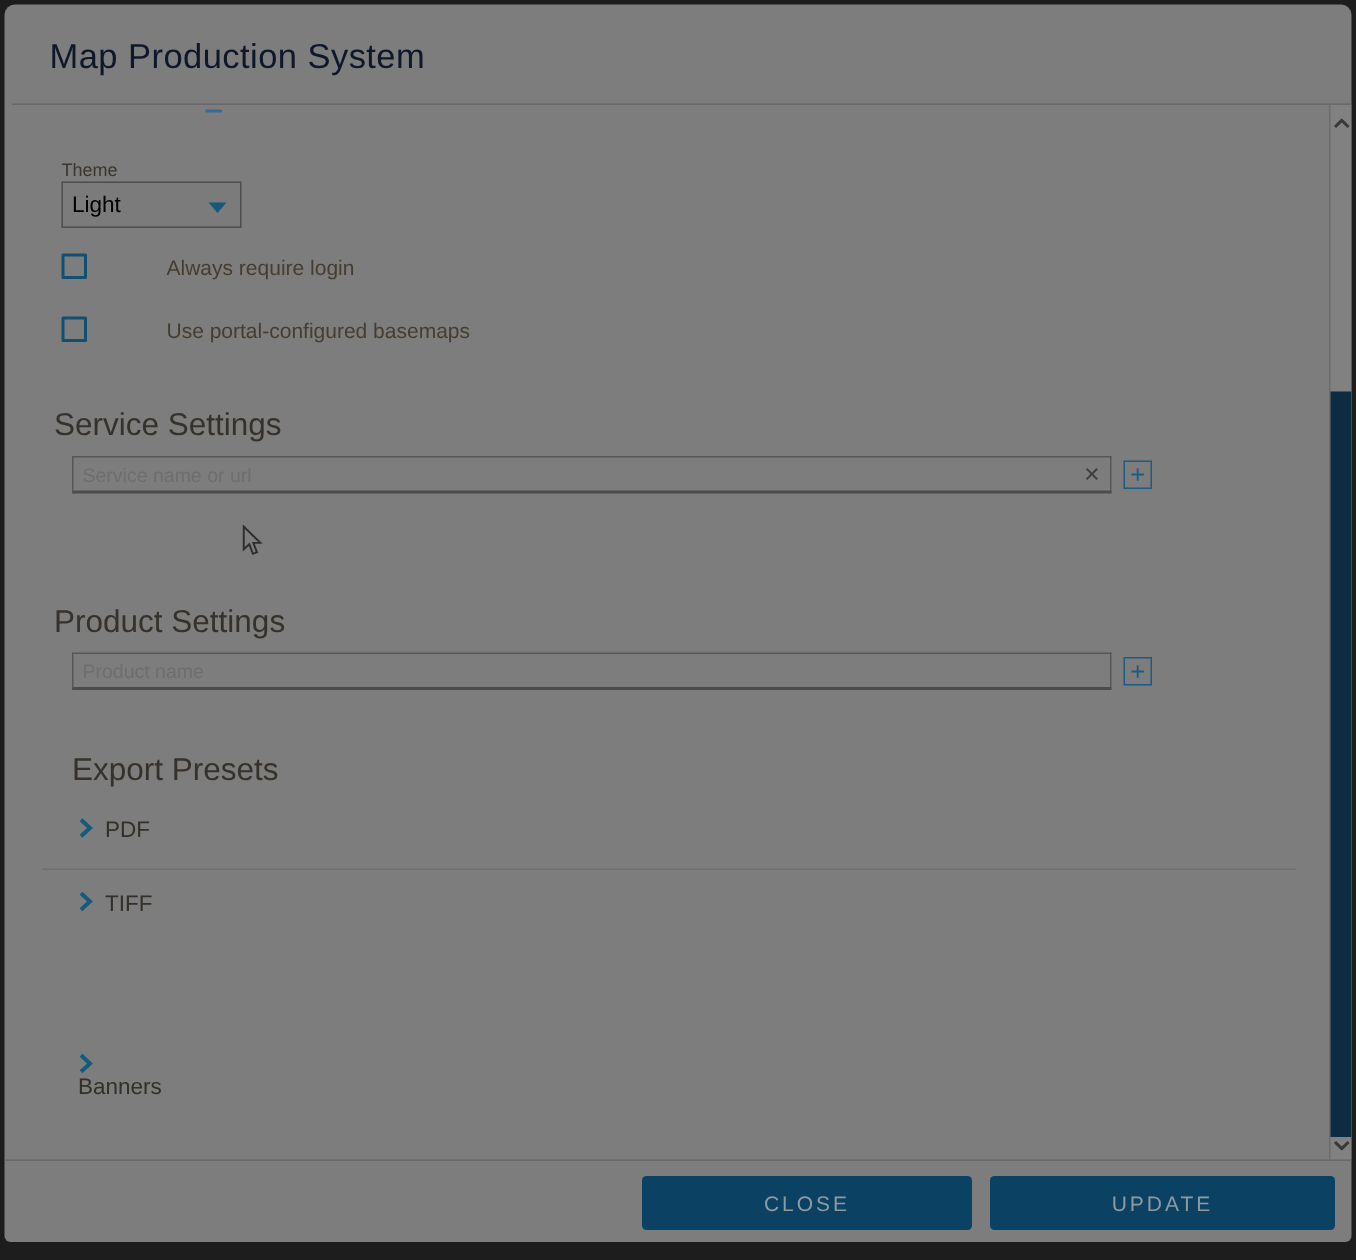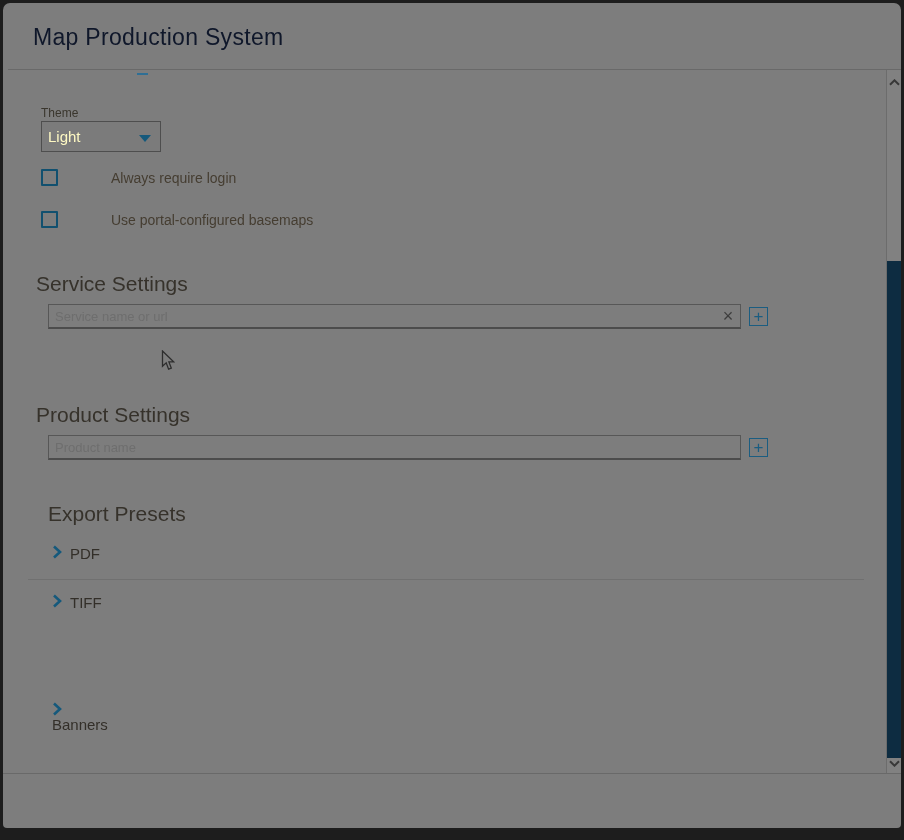--- a/index.html
+++ b/index.html
@@ -51,21 +51,21 @@
     font-size: 12px;
     color: #3a362d;
   }
   .theme-label { left: 33px; top: 36px; }
   .theme-select {
     position: absolute;
     left: 33px; top: 51px;
     width: 120px; height: 31px;
     border: 1px solid #4e4e4e;
     background: #7b7b7b;
-    color: #fef9c3;
+    color: #000000;
     font-size: 15px;
     line-height: 29px;
     padding-left: 6px;
     cursor: pointer;
   }
   .select-arrow {
     position: absolute;
     right: 9px; top: 13px;
     width: 0; height: 0;
     border-left: 6px solid transparent;
@@ -291,14 +291,16 @@
     </div>
     <div class="scroll-thumb"></div>
     <div class="scroll-arrow scroll-down">
       <svg width="11" height="7" viewBox="0 0 11 7">
           <polyline points="1,1.3 5.5,5.7 10,1.3" fill="none" stroke="#383838" stroke-width="2"></polyline>
         </svg>
     </div>
   </div>
 
   <div class="footer-separator"></div>
+  <button class="footer-button btn-close">CLOSE</button>
+  <button class="footer-button btn-update">UPDATE</button>
 
 </div>
 
 </body></html>

